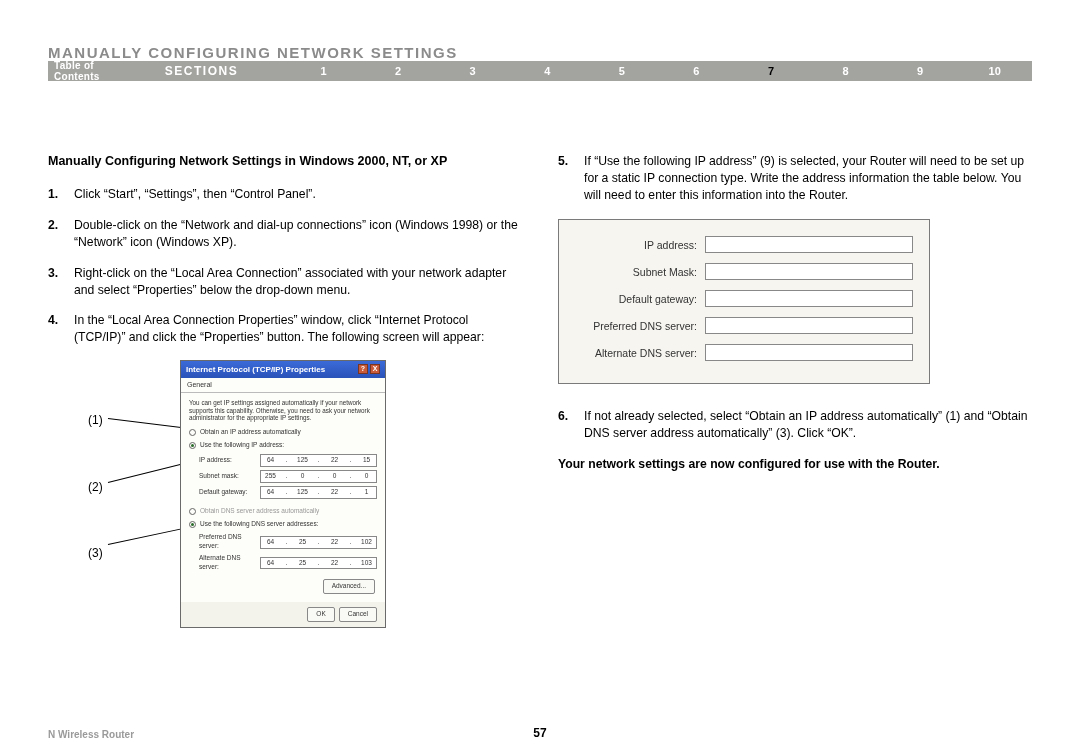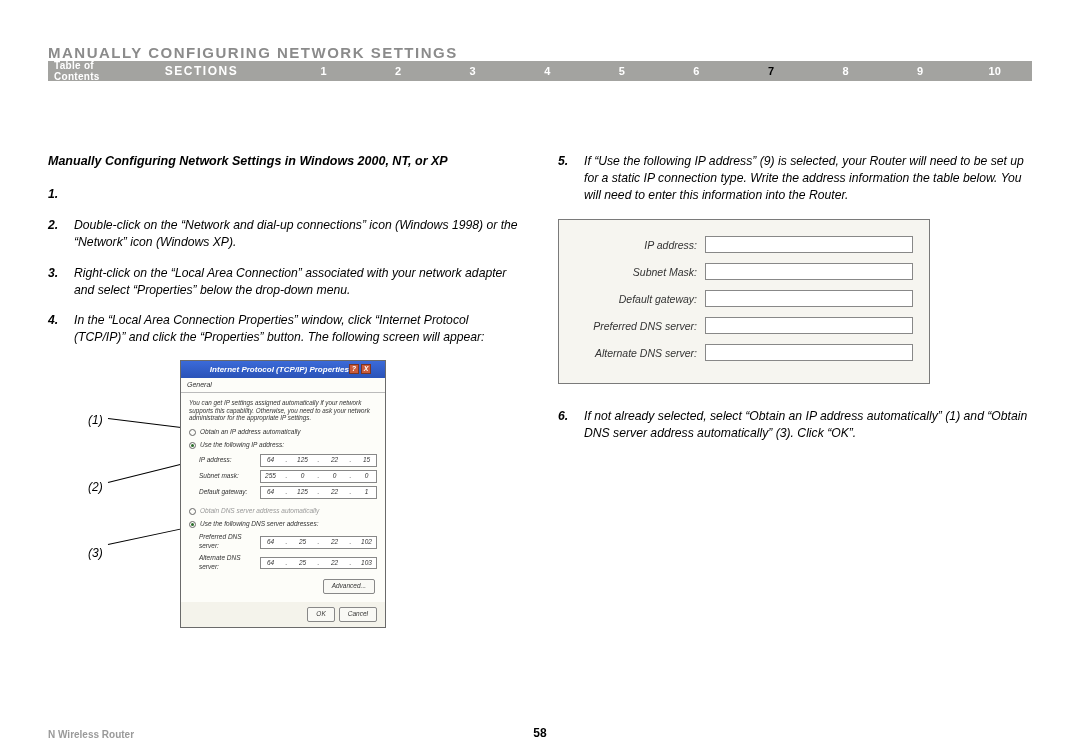--- a/index.html
+++ b/index.html
@@ -47,21 +47,21 @@
     font-weight: bold;
     font-size: 11px;
     width: 84px;
     text-align: center;
   }
   .nav-num.active { color: #000; }
   .columns {
     display: flex;
     gap: 36px;
   }
-  .col { flex: 1; font-size: 12.2px; line-height: 1.38; font-style: italic; }
+  .col { flex: 1; font-size: 12.2px; line-height: 1.38; }
   .subhead {
     font-weight: bold;
     font-size: 12.5px;
     margin-bottom: 16px;
   }
   .step { display: flex; margin-bottom: 14px; }
   .step-num { font-weight: bold; width: 26px; flex-shrink: 0; }
   .bold-line { font-weight: bold; }
   .dialog-area {
     position: relative;
@@ -83,23 +83,23 @@
     background: #f4f3eb;
     border: 1px solid #6a6a6a;
     font-size: 7px;
     color: #333;
   }
   .dlg-title {
     background: linear-gradient(#3b6ad8,#2a53b8);
     color: #fff;
     font-weight: bold;
     font-size: 8px;
-    padding: 3px 14px;
+    padding: 3px 5px;
     display: flex;
-    justify-content: flex-end;
+    justify-content: space-between;
   }
   .dlg-ctrl { display: flex; gap: 2px; }
   .dlg-ctrl span { width: 10px; height: 10px; background: #c95b3b; border: 1px solid #7a3422; font-size: 7px; text-align: center; line-height: 8px; color: #fff;}
   .dlg-tab {
     background: #fdfdf9;
     border-bottom: 1px solid #bbb;
     padding: 2px 6px;
     font-size: 7px;
   }
   .dlg-body {
@@ -174,20 +174,21 @@
     <span class="nav-num">10</span>
   </div>
 
   <div class="columns">
 
     <div class="col">
       <div class="subhead">Manually Configuring Network Settings in Windows 2000, NT, or XP</div>
 
       <div class="step">
         <div class="step-num">1.</div>
+        <div>Click “Start”, “Settings”, then “Control Panel”.</div>
       </div>
       <div class="step">
         <div class="step-num">2.</div>
         <div>Double-click on the “Network and dial-up connections” icon (Windows 1998) or the “Network” icon (Windows XP).</div>
       </div>
       <div class="step">
         <div class="step-num">3.</div>
         <div>Right-click on the “Local Area Connection” associated with your network adapter and select “Properties” below the drop-down menu.</div>
       </div>
       <div class="step">
@@ -331,20 +332,21 @@
             <label>Alternate DNS server:</label>
             <div class="addr-input"></div>
           </div>
       </div>
 
       <div class="step">
         <div class="step-num">6.</div>
         <div>If not already selected, select “Obtain an IP address automatically” (1) and “Obtain DNS server address automatically” (3). Click “OK”.</div>
       </div>
 
+      <div class="bold-line">Your network settings are now configured for use with the Router.</div>
     </div>
   </div>
 </div>
 
 <div class="footer">
   <span class="footer-left">N Wireless Router</span>
-  <span class="page-num">58</span>
+  <span class="page-num">57</span>
 </div>
 
 </body></html>

